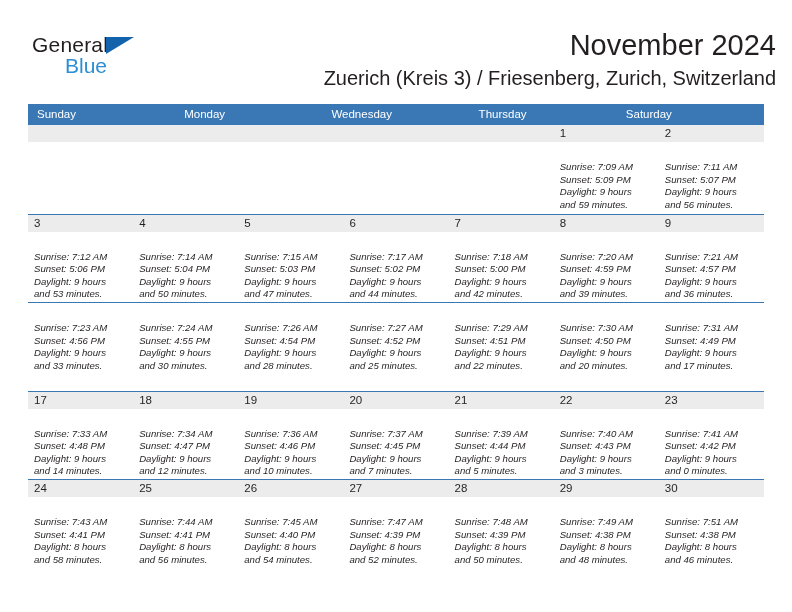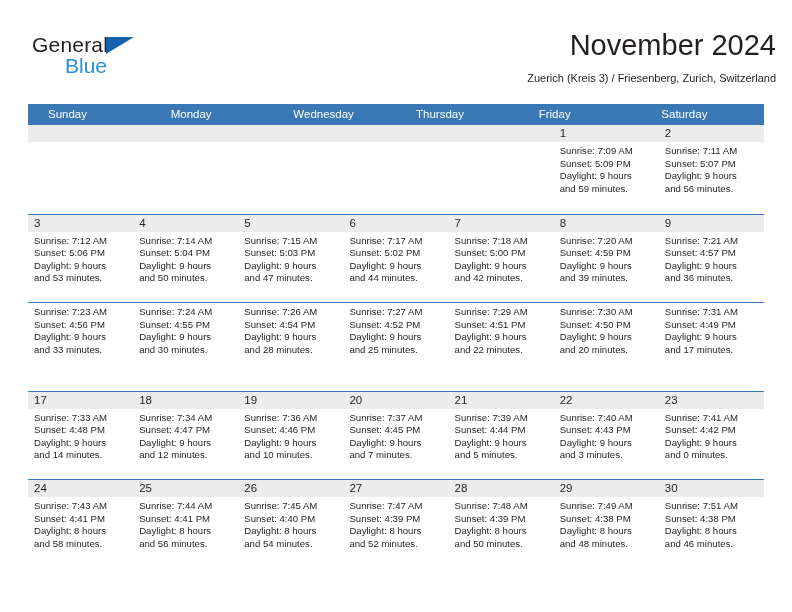--- a/index.html
+++ b/index.html
@@ -74,21 +74,21 @@
     text-align: right;
   }
   .month-title {
     font-size: 29px;
     font-weight: 400;
     color: #231f20;
     line-height: 34px;
     white-space: nowrap;
   }
   .location-title {
-    font-size: 11px;
+    font-size: 20px;
     font-weight: 400;
     color: #231f20;
     line-height: 22px;
     margin-top: 5px;
     white-space: nowrap;
   }
 
   
   .calendar {
     position: absolute;
@@ -100,21 +100,21 @@
   .weekday-row {
     display: flex;
     background: #3a78b5;
     height: 21px;
   }
   .weekday {
     flex: 1 1 0;
     color: #ffffff;
     font-size: 11.5px;
     line-height: 21px;
-    padding-left: 20px;
+    padding-left: 9px;
     box-sizing: border-box;
     white-space: nowrap;
     overflow: hidden;
   }
 
   .week {
     position: relative;
     border-top: 1.5px solid #3a78b5;
     height: 88.5px;
     box-sizing: border-box;
@@ -137,22 +137,23 @@
     box-sizing: border-box;
     padding-left: 6px;
     font-size: 11.5px;
     line-height: 17px;
     color: #231f20;
   }
 
   .cell {
     flex: 1 1 0;
     box-sizing: border-box;
-    padding: 3px 6px 0 6px;
+    padding: 19px 6px 0 6px;
     overflow: hidden;
+    font-style: italic;
   }
   .cell-line {
     font-size: 9.6px;
     line-height: 12.6px;
     color: #231f20;
     white-space: nowrap;
   }
 </style>
 </head>
 <body>
@@ -173,21 +174,20 @@
     </div>
 
   </div>
 
   <div class="calendar">
     <div class="weekday-row">
         <div class="weekday">Sunday</div>
         <div class="weekday">Monday</div>
         <div class="weekday">Wednesday</div>
         <div class="weekday">Thursday</div>
-        <div class="weekday">Friday</div>
         <div class="weekday">Saturday</div>
       </div>
     <div id="weeks-container">
         <div class="week first">
           <div class="week-daynums">
             <div class="daynum"></div>
             <div class="daynum"></div>
             <div class="daynum"></div>
             <div class="daynum"></div>
             <div class="daynum"></div>

